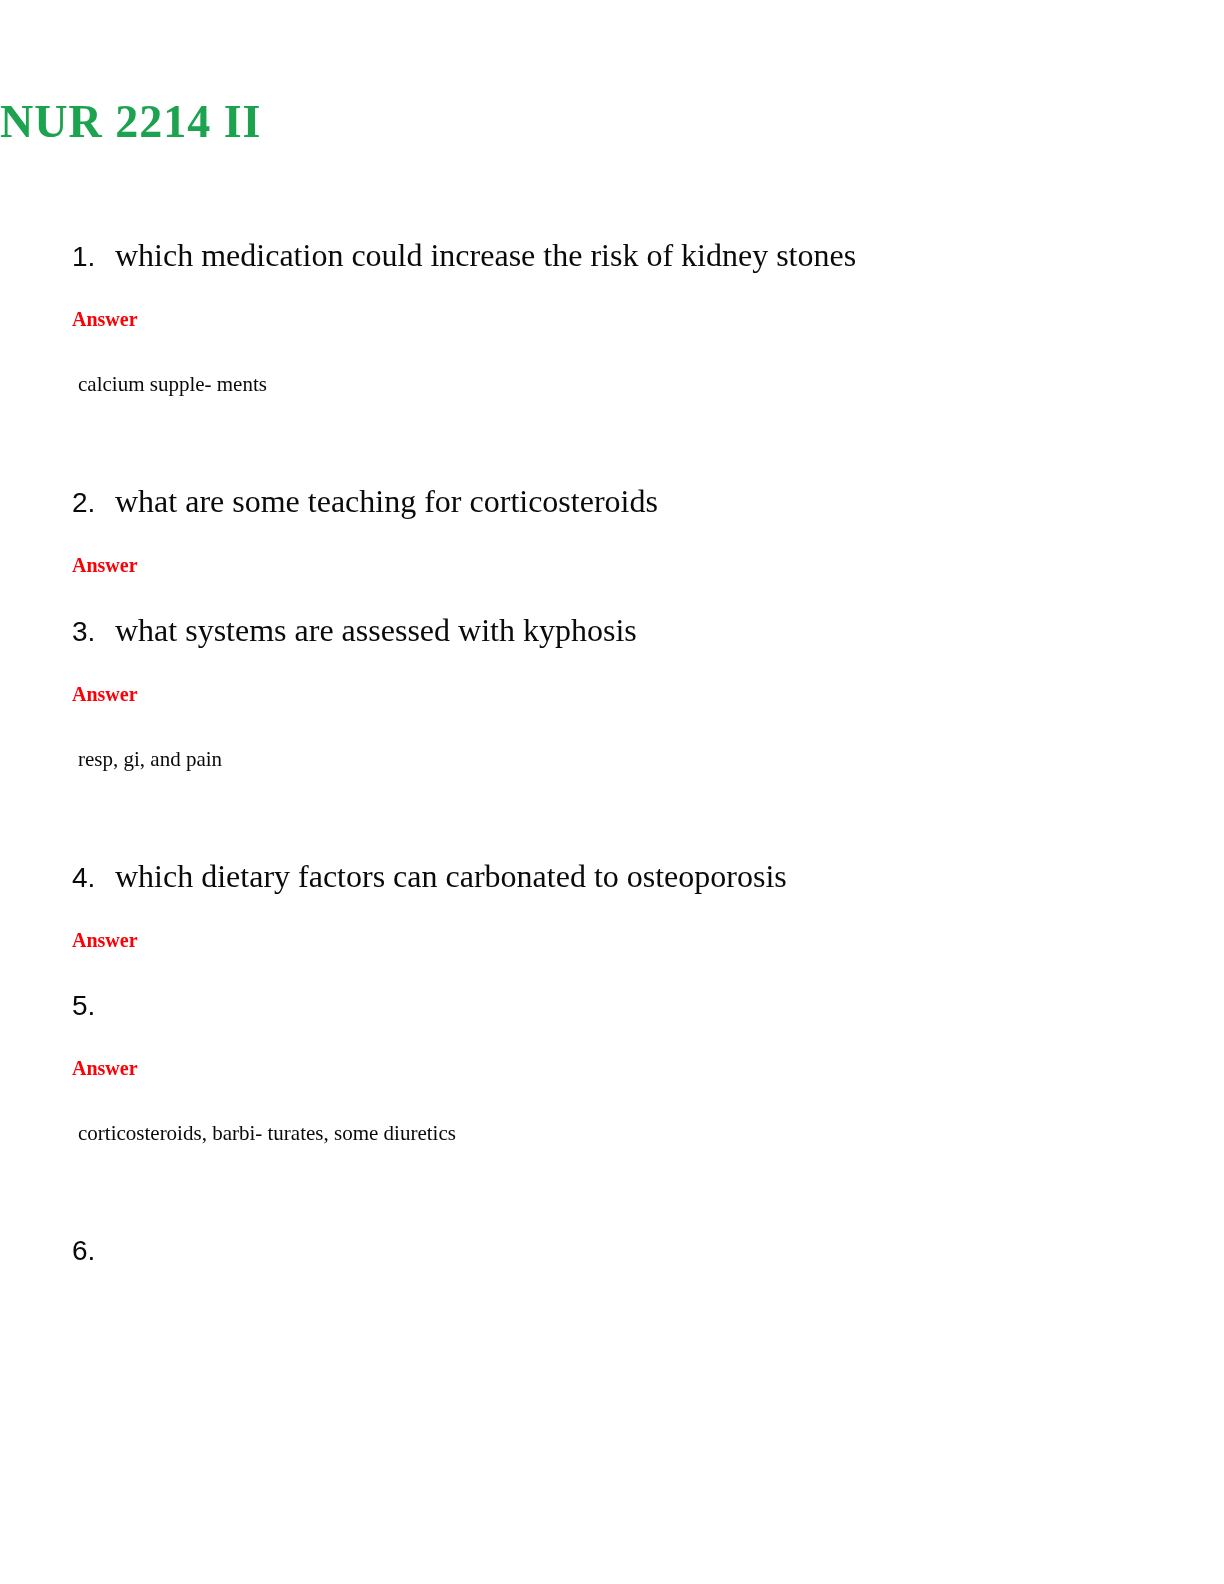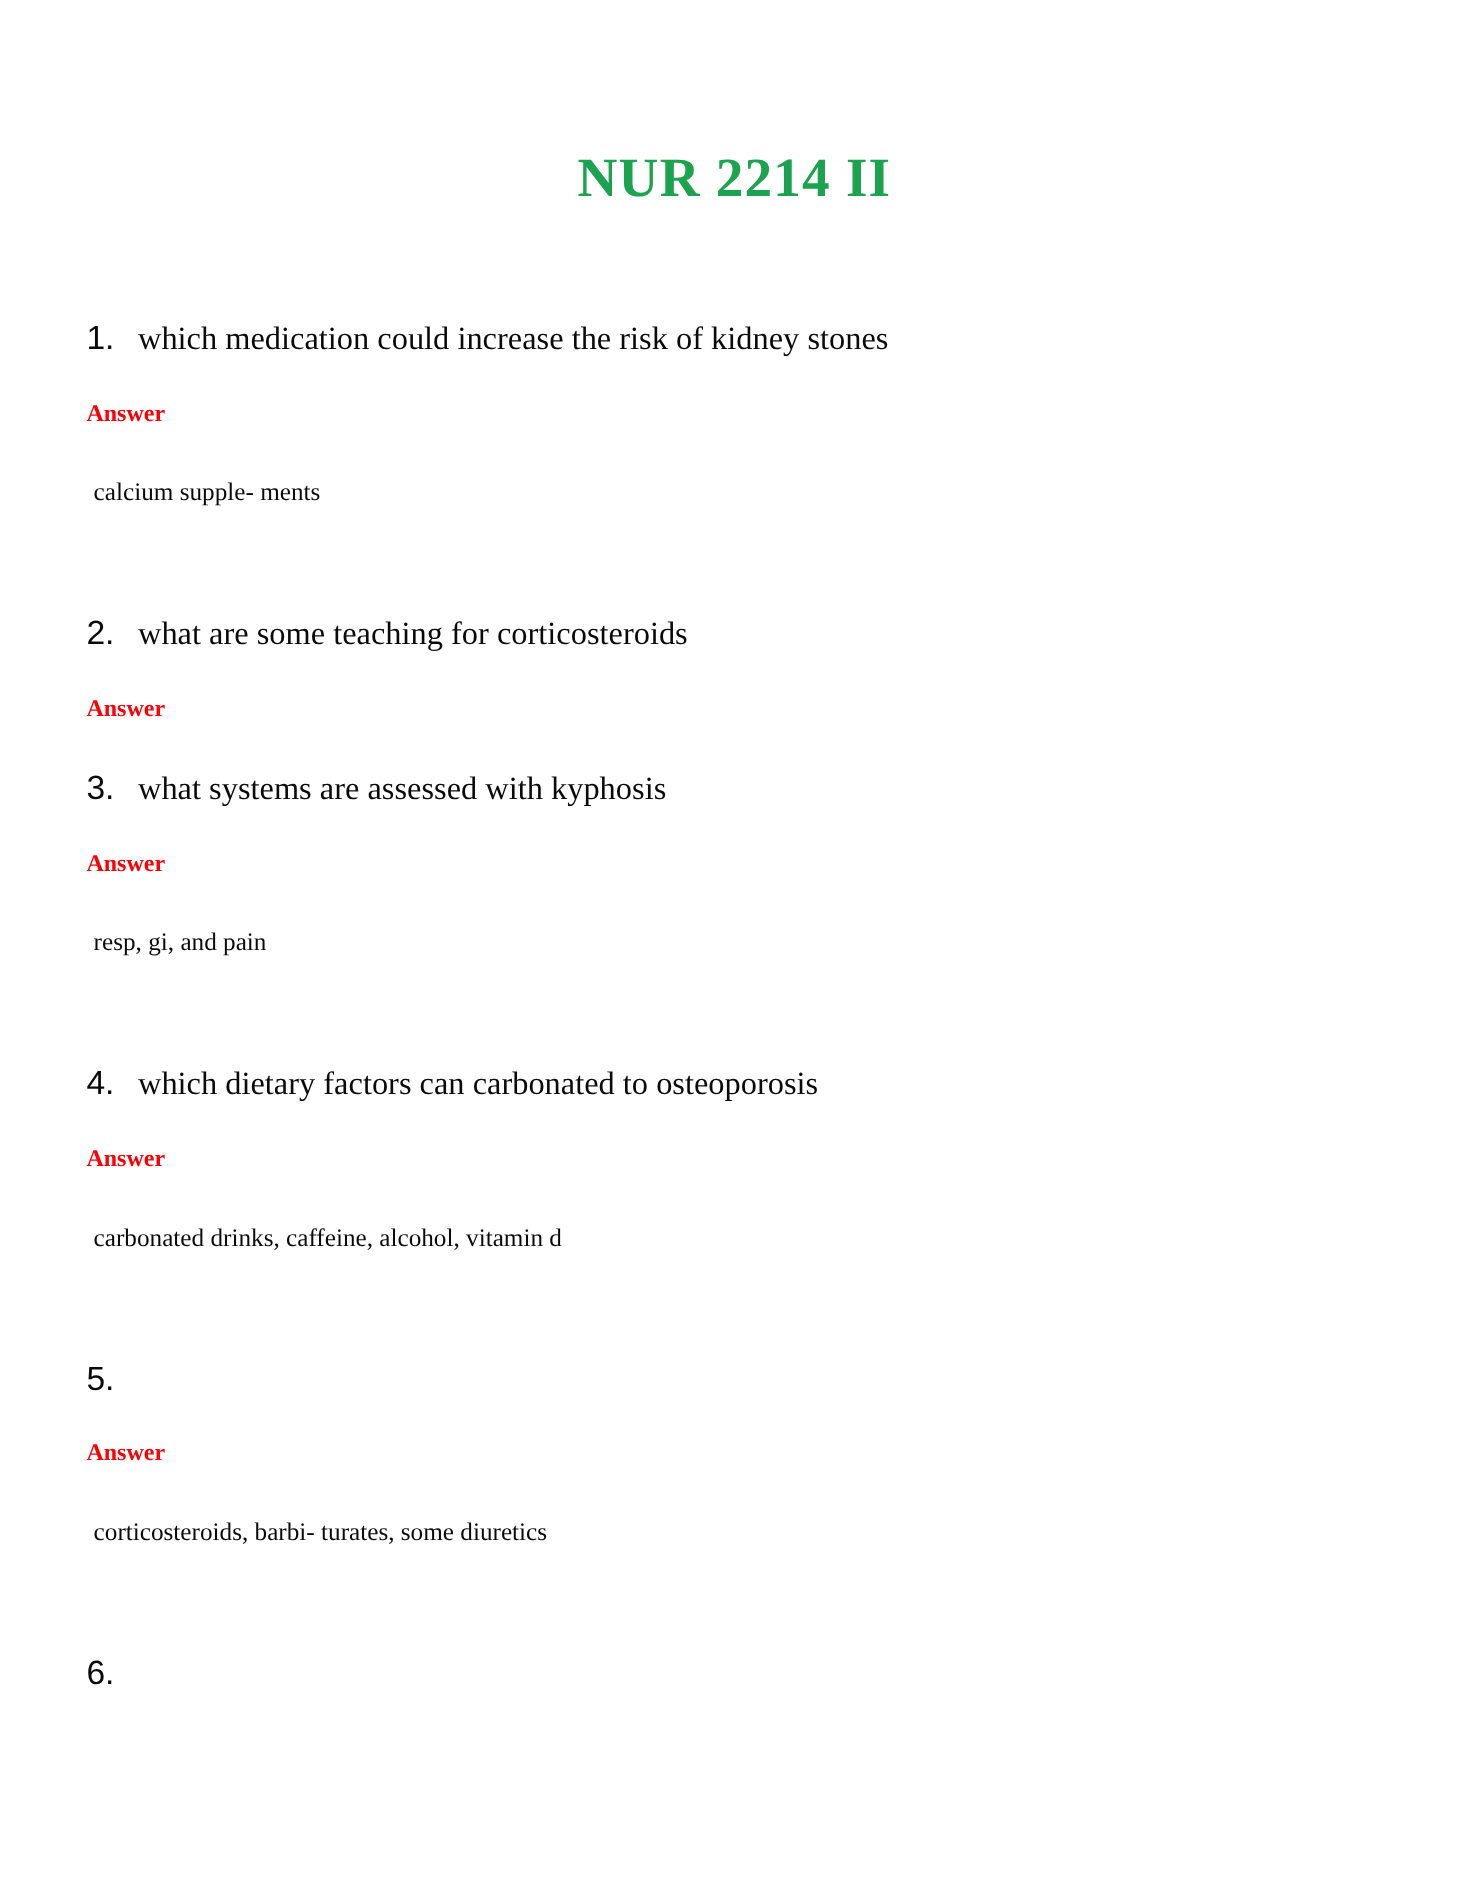--- a/index.html
+++ b/index.html
@@ -10,22 +10,21 @@
   .page {
     position: relative;
     width: 1224px;
     height: 1584px;
     background: #ffffff;
     overflow: hidden;
     font-family: "Liberation Serif", serif;
     color: #0a0a0a;
   }
   .title {
-    padding-top: 120px;
-    text-align: center;
+    padding-top: 94px;
     font-family: "Liberation Serif", serif;
     font-weight: bold;
     font-size: 46px;
     line-height: 56px;
     letter-spacing: 1px;
   }
   .qa-list {
     margin-top: 88px;
     padding-left: 72px;
     padding-right: 60px;
@@ -41,21 +40,21 @@
     margin: 0 0 28px 0;
   }
   .q-num {
     font-family: "Liberation Sans", sans-serif;
     font-size: 28px;
     min-width: 43px;
     flex: 0 0 auto;
   }
   .q-text {
     font-family: "Liberation Serif", serif;
-    font-size: 27px;
+    font-size: 32px;
   }
   .answer-label {
     font-family: "Liberation Serif", serif;
     font-weight: bold;
     font-size: 20px;
     line-height: 35px;
     margin: 0 0 30px 0;
   }
   .answer-text {
     font-family: "Liberation Serif", serif;
@@ -105,21 +104,20 @@
     </div>
   </div>
 
   <div class="qa-block">
     <div class="q-row">
       <span class="q-num">4.</span>
       <span class="q-text">which dietary factors can carbonated to osteoporosis</span>
     </div>
     <div>
       <div class="answer-label" style="color: rgb(251, 0, 7);">Answer</div>
-      <div class="answer-text">carbonated drinks, caffeine, alcohol, vitamin d</div>
     </div>
   </div>
 
   <div class="qa-block">
     <div class="q-row">
       <span class="q-num">5.</span>
     </div>
     <div>
       <div class="answer-label" style="color: rgb(251, 0, 7);">Answer</div>
       <div class="answer-text">corticosteroids, barbi- turates, some diuretics</div>

